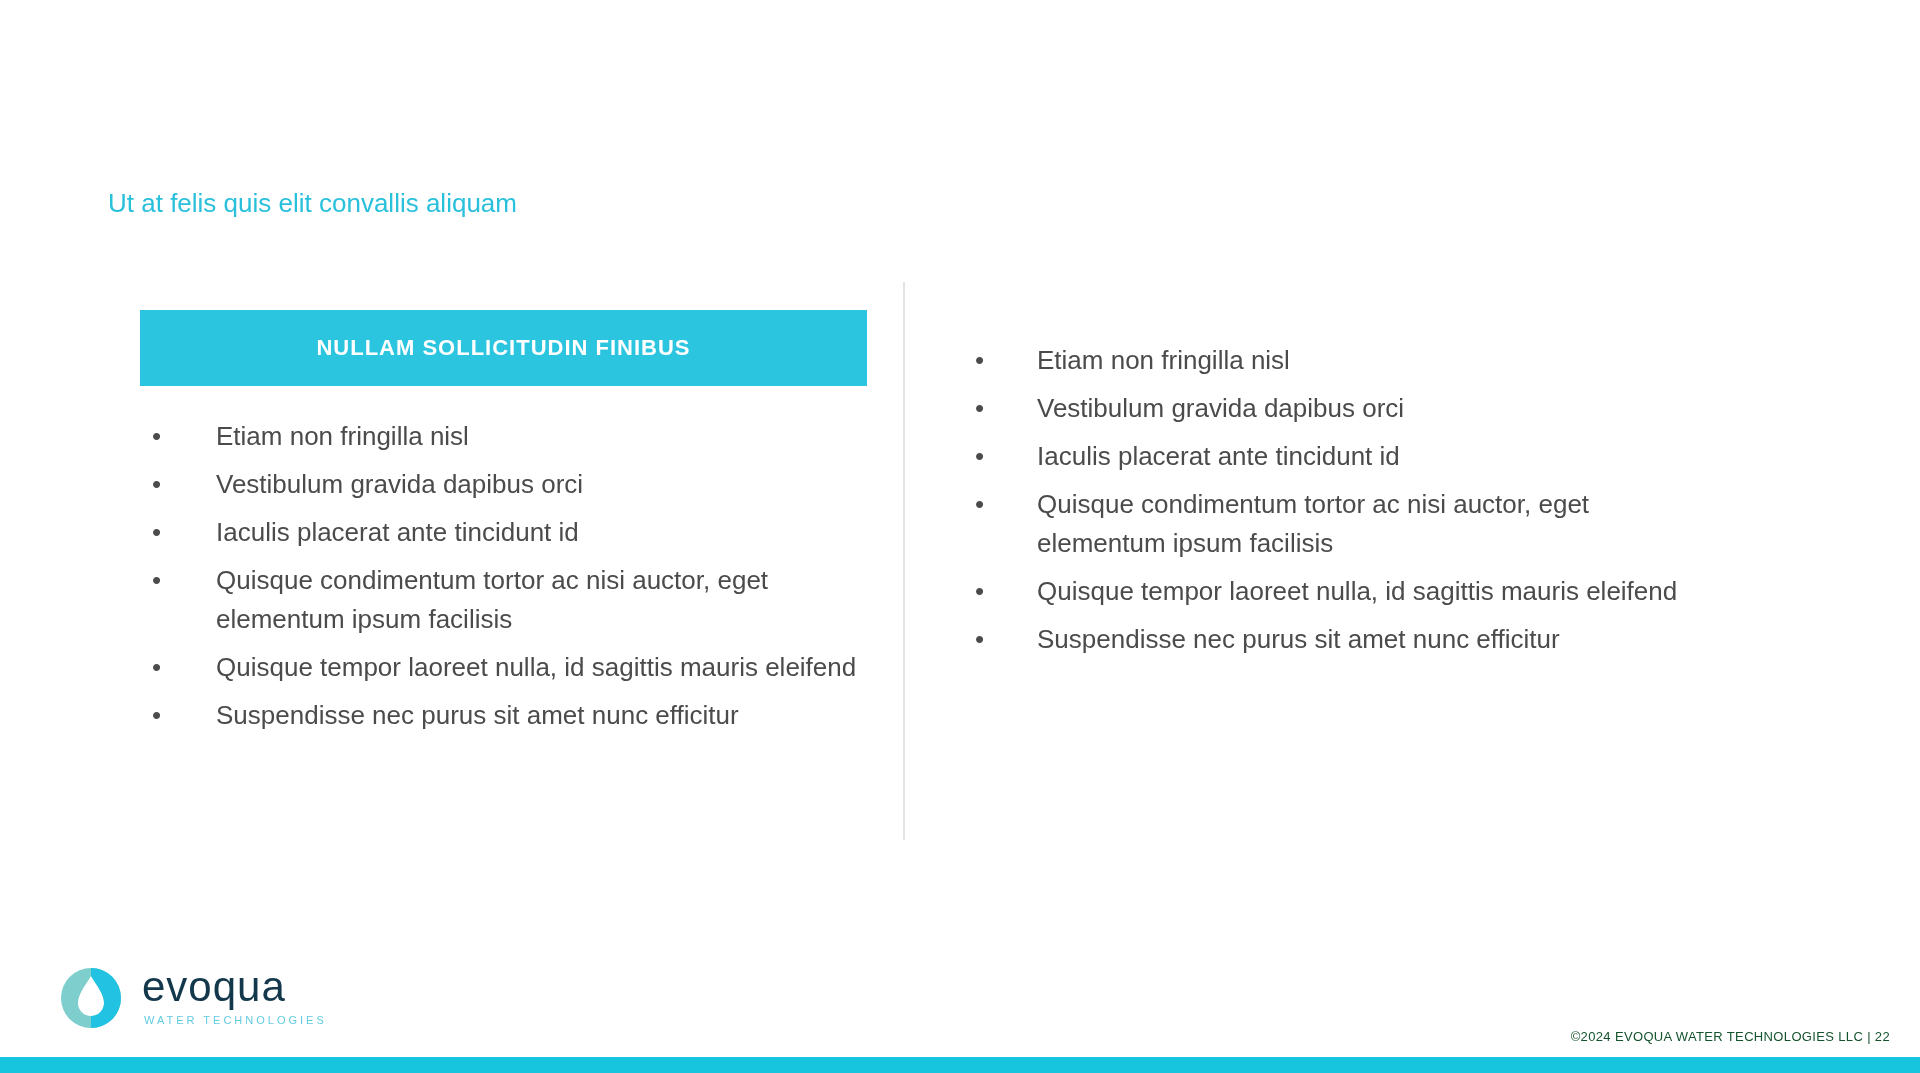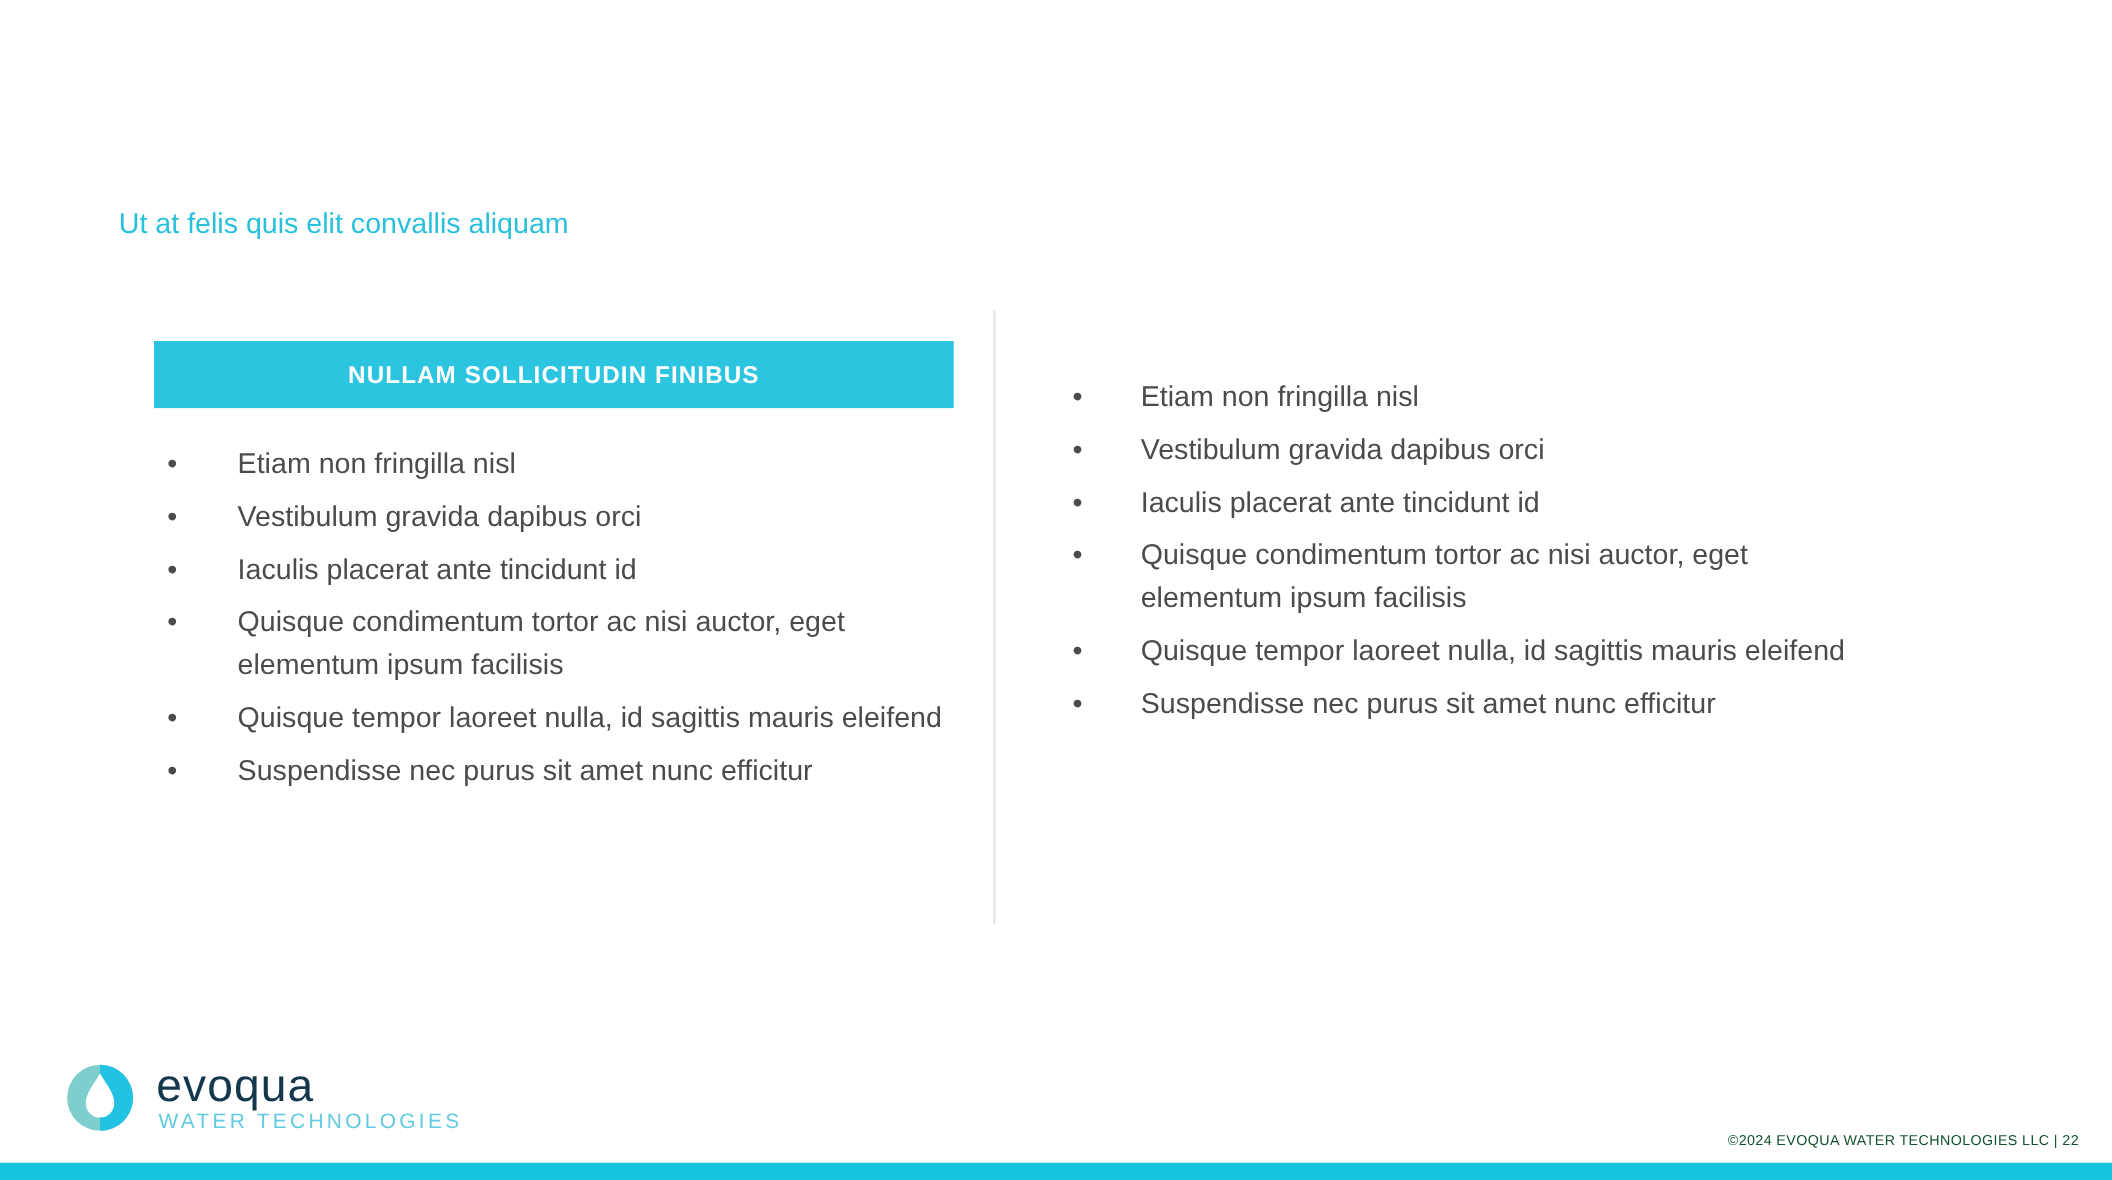--- a/index.html
+++ b/index.html
@@ -48,21 +48,21 @@
 
   
   .column {
     position: absolute;
     top: 310px;
   }
   .column.left  { left: 140px;  width: 727px; }
   .column.right { left: 965px;  width: 724px; }
 
   .col-header {
-    height: 61px;
+    height: 76px;
     background: #2bc5e0;
     color: #ffffff;
     display: flex;
     align-items: center;
     justify-content: center;
     font-size: 22px;
     font-weight: bold;
     letter-spacing: 1.0px;
     text-align: center;
     box-sizing: border-box;
@@ -120,21 +120,21 @@
     justify-content: center;
   }
   .logo-word {
     font-size: 42px;
     line-height: 43px;
     color: #13384b;
     letter-spacing: 1px;
     font-weight: 400;
   }
   .logo-tag {
-    font-size: 19px;
+    font-size: 11px;
     line-height: 18px;
     color: #62cbe0;
     letter-spacing: 3.0px;
     margin-top: 3px;
     margin-left: 2px;
   }
 
   
   .copyright {
     position: absolute;

